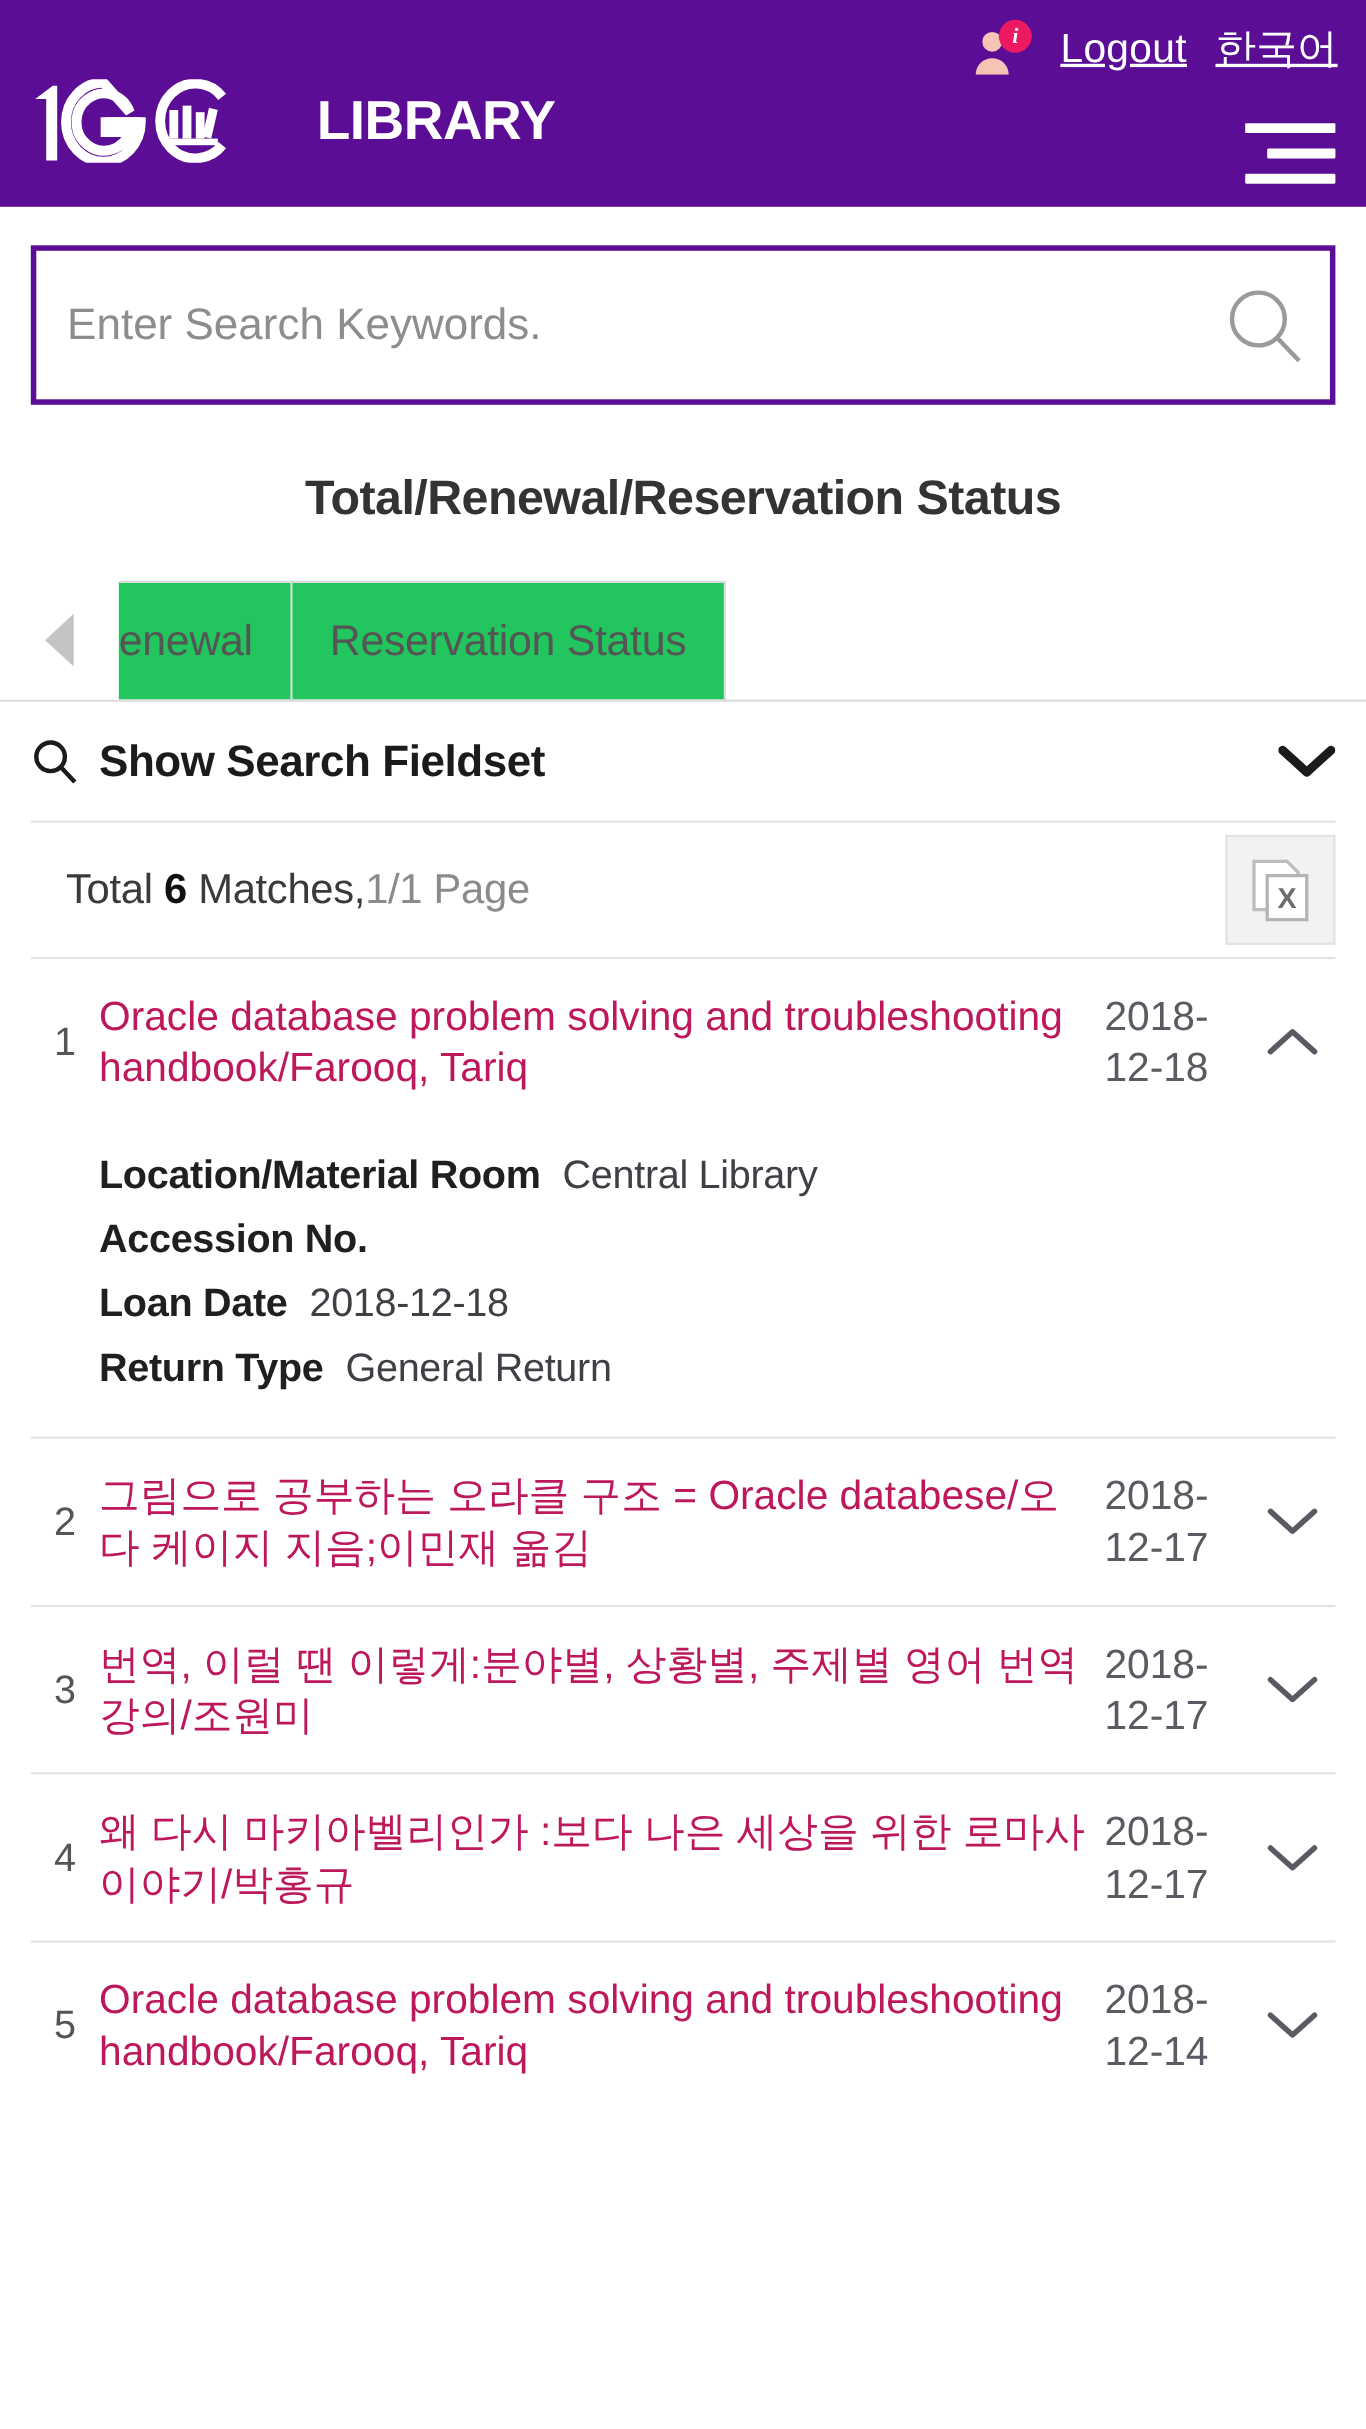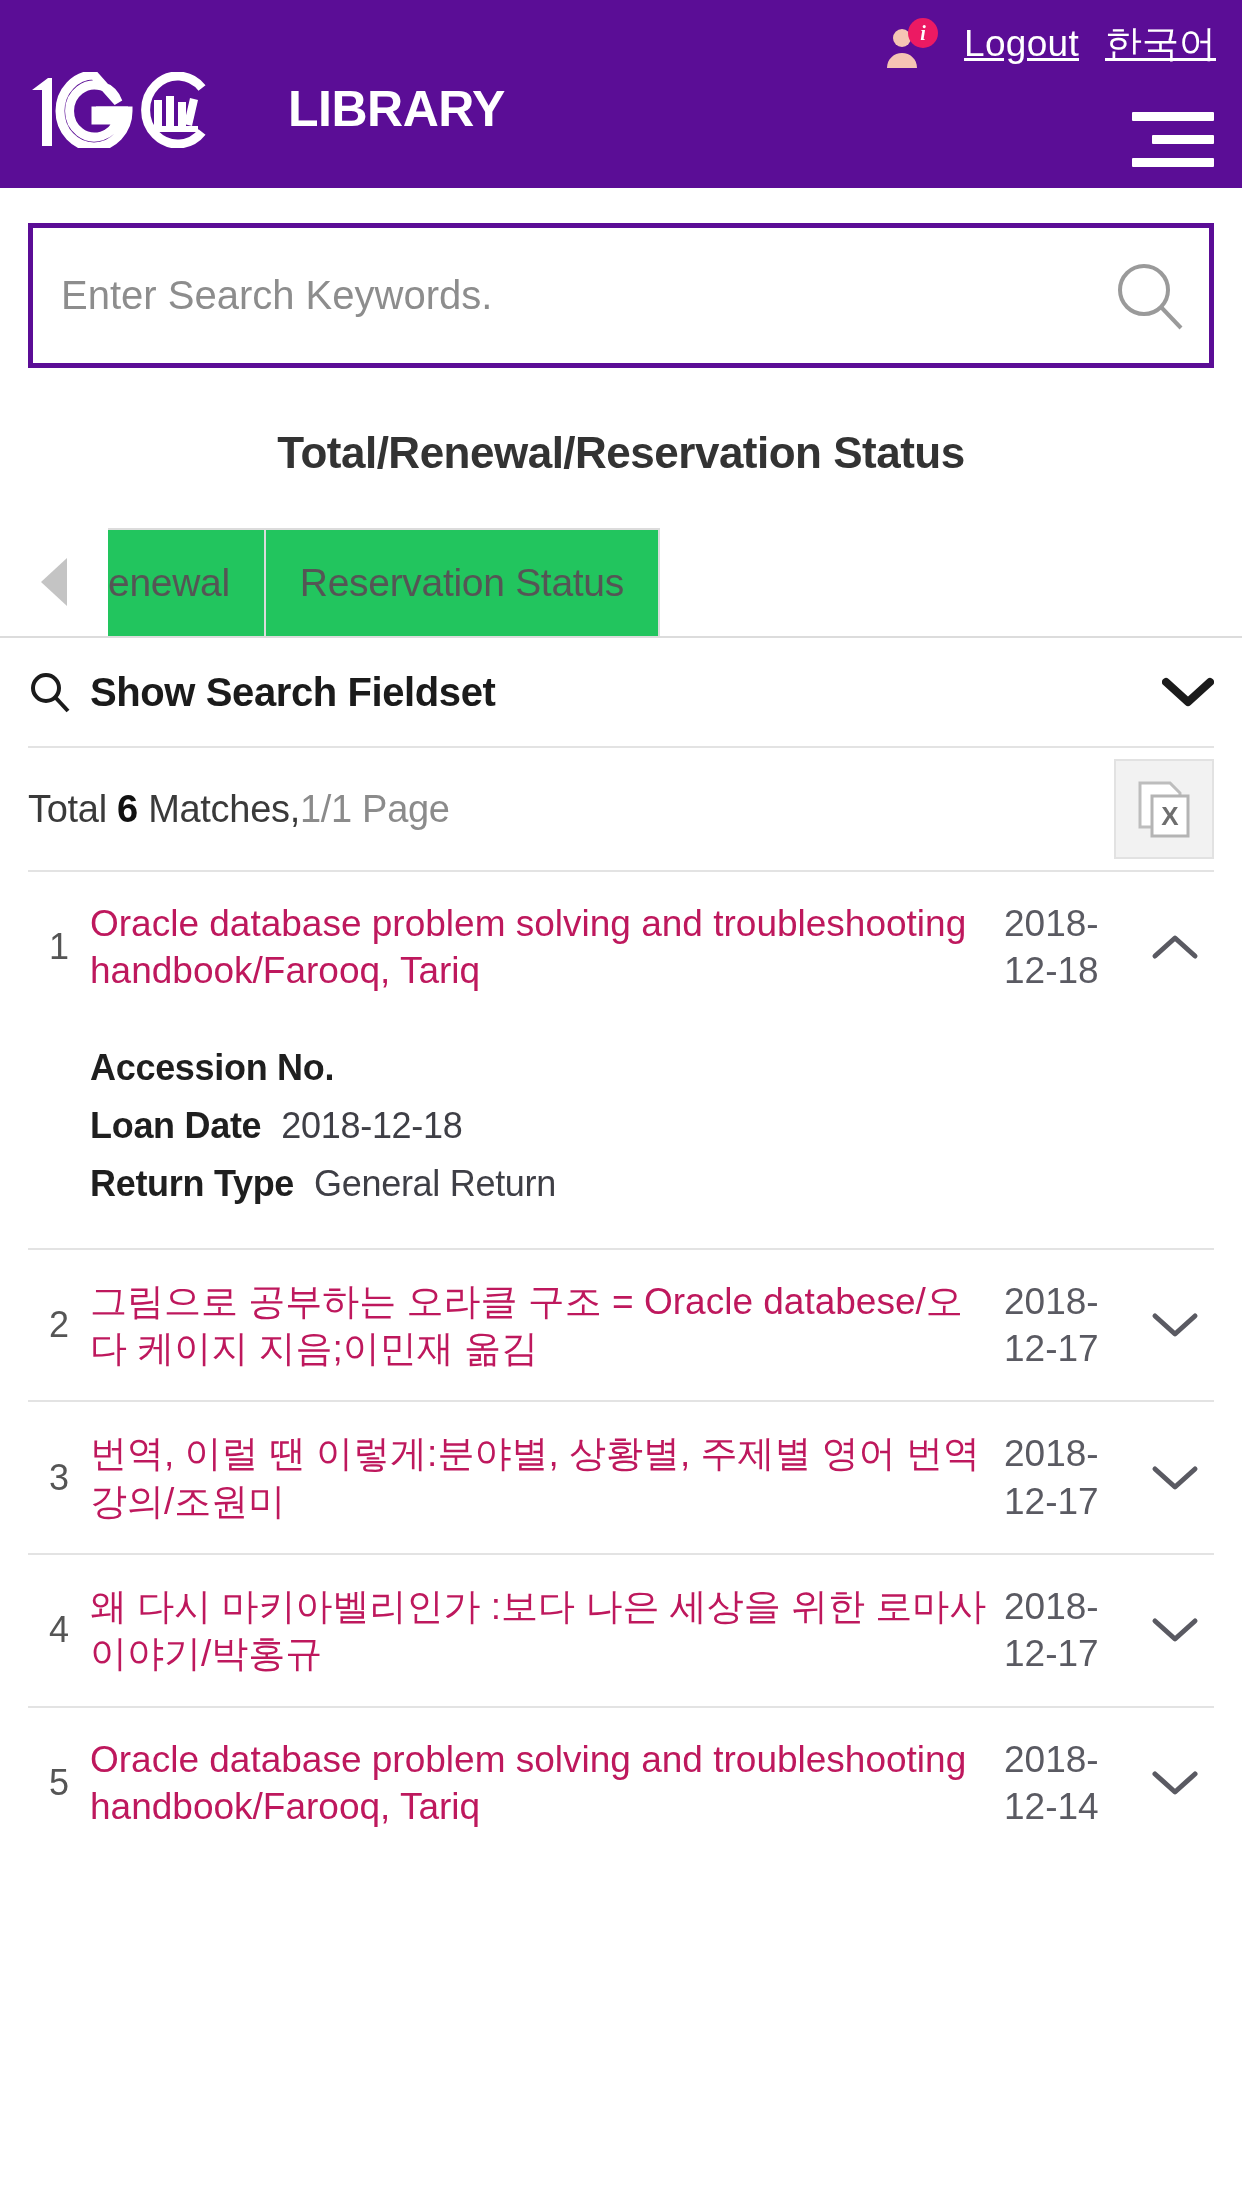--- a/index.html
+++ b/index.html
@@ -227,20 +227,21 @@
   .summary-row {
     margin: 0 28px;
     height: 122px;
     display: flex;
     align-items: center;
   }
   .summary-text {
     font-size: 38px;
     color: #3a3a3a;
     letter-spacing: -0.3px;
+    margin-left: 32px;
   }
   .summary-text b { font-weight: bold; color: #111111; }
   .summary-text .muted { color: #8b8b8b; }
   .excel-btn {
     margin-left: auto;
     width: 100px;
     height: 100px;
     background: #f2f2f2;
     border: 2px solid #e2e2e2;
     display: flex;
@@ -412,20 +413,24 @@
       <div class="r-title">Oracle database problem solving and troubleshooting handbook/Farooq, Tariq</div>
       <div class="r-date">2018-12-18</div>
       <div class="r-toggle">
         <svg width="48" height="30" viewBox="0 0 48 30">
           <path d="M4 24 L24 6 L44 24" fill="none" stroke="#5a5a62" stroke-width="5" stroke-linecap="round" stroke-linejoin="round"></path>
         </svg>
       </div>
     </div>
     <div class="result-detail">
       <div class="detail-row">
+        <span class="detail-label">Location/Material Room</span>
+        <span class="detail-value">Central Library</span>
+      </div>
+      <div class="detail-row">
         <span class="detail-label">Accession No.</span>
       </div>
       <div class="detail-row">
         <span class="detail-label">Loan Date</span>
         <span class="detail-value">2018-12-18</span>
       </div>
       <div class="detail-row">
         <span class="detail-label">Return Type</span>
         <span class="detail-value">General Return</span>
       </div>

